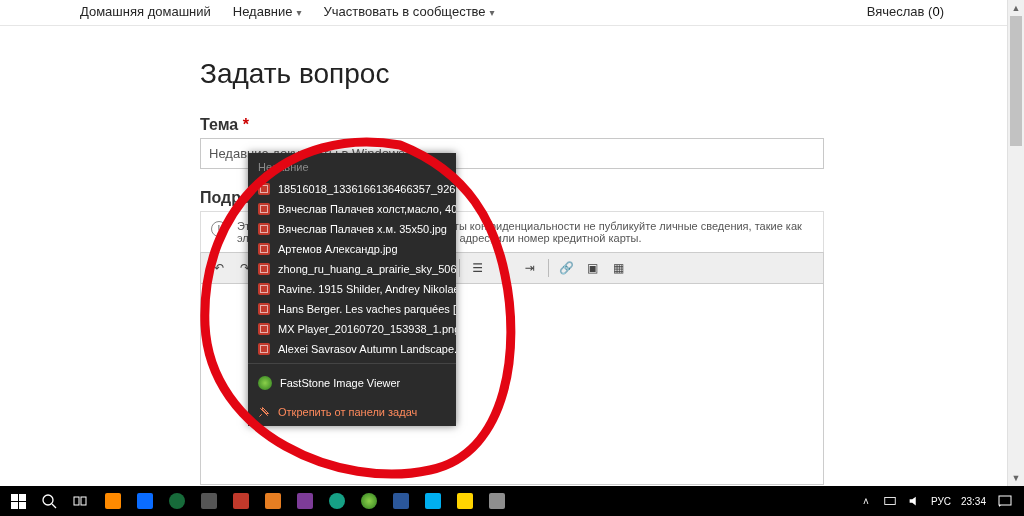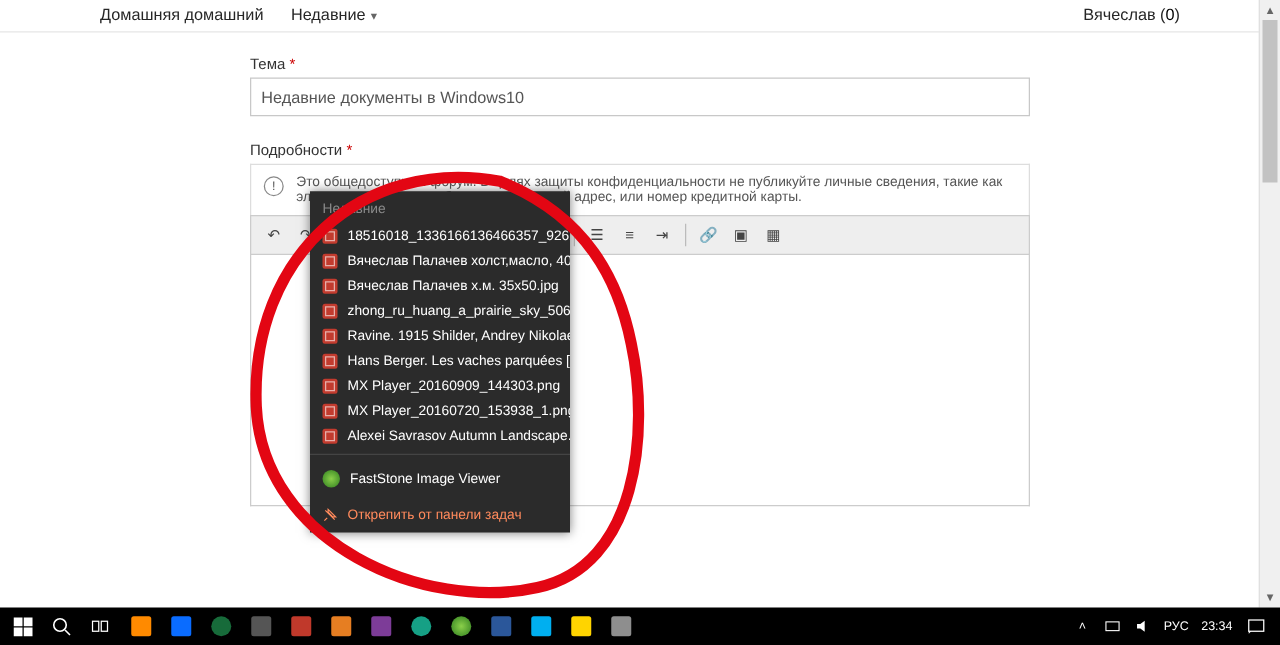--- a/index.html
+++ b/index.html
@@ -4,21 +4,21 @@
 <style>
   html,body{margin:0;padding:0;font-family:"Segoe UI",Arial,sans-serif;font-size:13px;color:#333;background:#fff;}
   body{width:1024px;height:516px;overflow:hidden;position:relative;}
   .topnav{display:flex;justify-content:space-between;padding:4px 80px 6px 80px;font-size:13px;color:#262626;border-bottom:1px solid #e6e6e6;}
   .topnav-left{display:flex;gap:22px;}
   .topnav-item{cursor:pointer;}
   .chev{display:inline-block;margin-left:4px;font-size:10px;color:#666;}
   .msgcount{color:#000;}
   .page{padding:18px 200px 0 200px;}
   h1{font-weight:300;font-size:28px;margin:14px 0 26px 0;color:#222;}
-  .label{font-size:12px;color:#333;margin-bottom:4px;}
+  .label{font-size:16px;color:#333;margin-bottom:4px;font-weight:bold;}
   .req{color:#c00;}
   .field{width:100%;box-sizing:border-box;border:1px solid #c8c8c8;padding:7px 8px;font-size:13px;color:#555;}
   .details{margin-top:20px;}
   .warnrow{border:1px solid #ddd;border-bottom:none;padding:8px 10px;display:flex;gap:10px;align-items:flex-start;font-size:11px;color:#555;background:#fff;}
   .warnicon{border:1px solid #888;border-radius:50%;width:14px;height:14px;display:flex;align-items:center;justify-content:center;font-size:10px;color:#555;flex-shrink:0;margin-top:1px;}
   .toolbar{border:1px solid #ccc;background:#eee;height:30px;display:flex;align-items:center;padding:0 6px;gap:2px;}
   .tb-btn{width:24px;height:22px;display:flex;align-items:center;justify-content:center;font-size:12px;color:#444;cursor:pointer;}
   .tb-sep{width:1px;height:18px;background:#bbb;margin:0 4px;}
   .tb-drop{display:flex;align-items:center;padding:0 6px;height:22px;font-size:12px;color:#444;cursor:pointer;gap:4px;}
   .editor{border:1px solid #ccc;border-top:none;height:200px;background:#fff;}
@@ -50,27 +50,29 @@
   .scroll-btn{height:16px;display:flex;align-items:center;justify-content:center;color:#666;font-size:9px;cursor:pointer;}
   .scroll-thumb{position:absolute;top:16px;left:2px;right:2px;height:130px;background:#c2c2c2;cursor:pointer;}
 </style>
 </head>
 <body>
 
 <div class="topnav">
   <div class="topnav-left">
     <span class="topnav-item">Домашняя домашний</span>
     <span class="topnav-item"><span>Недавние</span><span class="chev">▾</span></span>
+    <span class="topnav-item"><span>Участвовать в сообществе</span><span class="chev">▾</span></span>
   </div>
   <div class="topnav-item">
     <span>Вячеслав</span> (<span class="msgcount">0</span>)
   </div>
 </div>
 
 <div class="page">
+  <h1>Задать вопрос</h1>
 
   <div class="label">
     <span>Тема</span> <span class="req">*</span>
   </div>
   <input class="field" type="text" value="Недавние документы в Windows10" style="">
 
   <div class="details">
     <div class="label">
       <span>Подробности</span> <span class="req">*</span>
     </div>
@@ -122,33 +124,33 @@
       <div class="jl-item">
         <div class="jl-icon"></div>
         <span>Вячеслав Палачев холст,масло, 40x50…</span>
       </div>
       <div class="jl-item">
         <div class="jl-icon"></div>
         <span>Вячеслав Палачев х.м. 35x50.jpg</span>
       </div>
       <div class="jl-item">
         <div class="jl-icon"></div>
+        <span>Артемов Александр.jpg</span>
+      </div>
+      <div class="jl-item">
+        <div class="jl-icon"></div>
         <span>zhong_ru_huang_a_prairie_sky_5065_3…</span>
       </div>
       <div class="jl-item">
         <div class="jl-icon"></div>
         <span>Ravine. 1915 Shilder, Andrey Nikolaevi…</span>
       </div>
       <div class="jl-item">
         <div class="jl-icon"></div>
         <span>Hans Berger. Les vaches parquées [Pen…</span>
-      </div>
-      <div class="jl-item">
-        <div class="jl-icon"></div>
-        <span>MX Player_20160909_144303.png</span>
       </div>
       <div class="jl-item">
         <div class="jl-icon"></div>
         <span>MX Player_20160720_153938_1.png</span>
       </div>
       <div class="jl-item">
         <div class="jl-icon"></div>
         <span>Alexei Savrasov Autumn Landscape.jpg</span>
       </div>
     </div>

